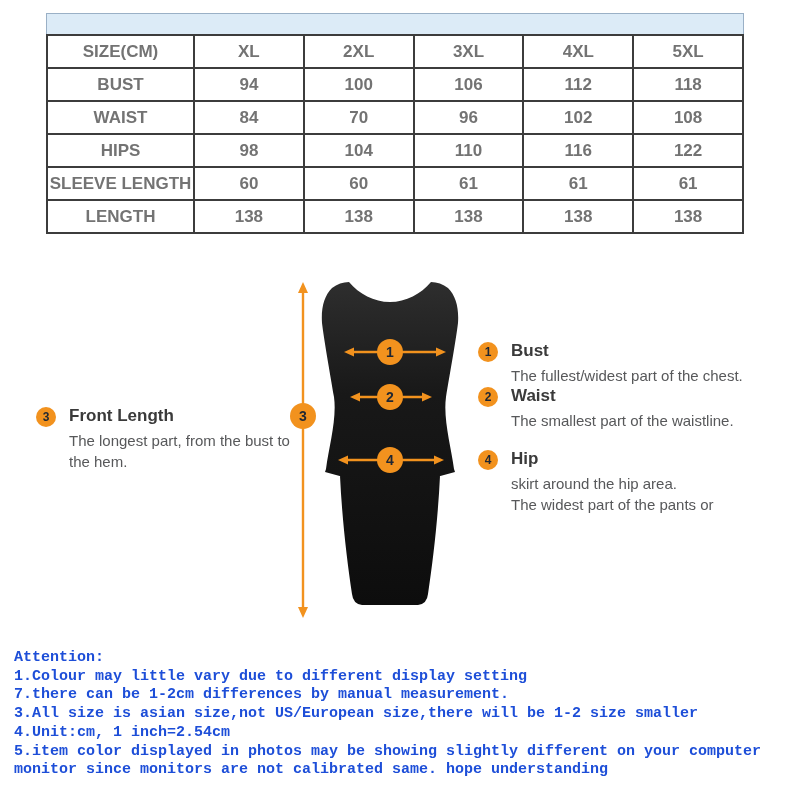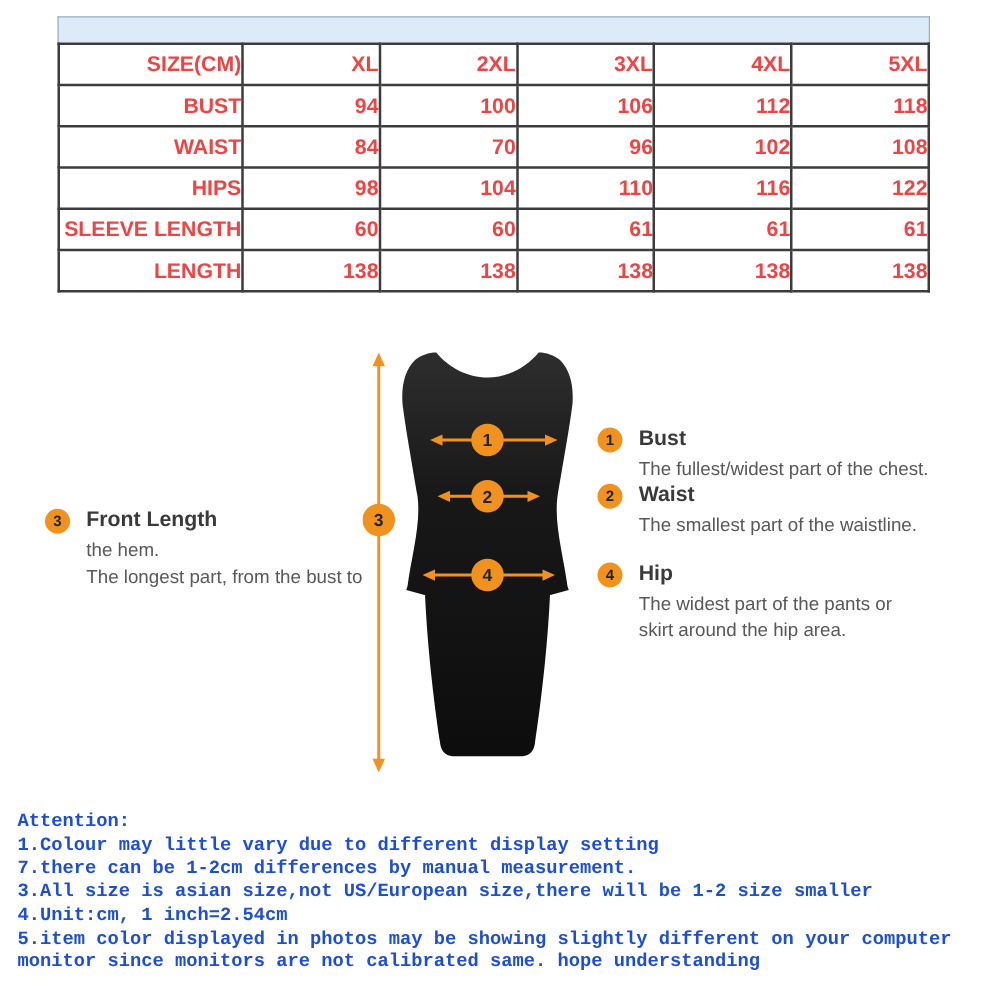--- a/index.html
+++ b/index.html
@@ -7,22 +7,22 @@
     position:relative;width:800px;height:800px;background:#fff;overflow:hidden;
     font-family:"Liberation Sans",sans-serif;
   }
 
   
   .table-area{position:absolute;left:46px;top:13px;width:698px;}
   .band{height:21px;background:#dcebf7;border:1px solid #9ab0c6;border-bottom:none;box-sizing:border-box;}
   table.size{width:100%;border-collapse:collapse;table-layout:fixed;}
   table.size td{
     border:2px solid #3c3c3c;height:33px;box-sizing:border-box;
-    text-align:right;vertical-align:middle;
-    font-weight:bold;font-size:17px;color:#ef4444;padding:0;
+    text-align:center;vertical-align:middle;
+    font-weight:bold;font-size:17px;color:#737373;padding:0;
   }
   col.c0{width:147px;}
 
   
   .diagram{position:absolute;left:290px;top:278px;width:190px;height:340px;}
   .arrow-line{stroke:#f2921e;stroke-width:2.4;}
   .arrow-head{fill:#f2921e;}
   .marker-circle{fill:#f2921e;}
   .marker-num{
     font-family:"Liberation Sans",sans-serif;font-size:14px;font-weight:bold;
@@ -188,22 +188,22 @@
     <g>
       <circle class="marker-circle" cx="100" cy="182" r="13"></circle>
       <text class="marker-num" x="100" y="187">4</text>
     </g>
   </svg>
 
   <div class="label-block" style="left:36px;top:406px;">
     <span class="lb-circle">3</span>
     <div>
       <div class="lb-title">Front Length</div>
+      <div class="lb-desc">The longest part, from the bust to</div>
       <div class="lb-desc">the hem.</div>
-      <div class="lb-desc">The longest part, from the bust to</div>
     </div>
   </div>
 
   <div class="label-block" style="left:478px;top:341px;">
     <span class="lb-circle">1</span>
     <div>
       <div class="lb-title">Bust</div>
       <div class="lb-desc">The fullest/widest part of the chest.</div>
     </div>
   </div>
@@ -213,22 +213,22 @@
     <div>
       <div class="lb-title">Waist</div>
       <div class="lb-desc">The smallest part of the waistline.</div>
     </div>
   </div>
 
   <div class="label-block" style="left:478px;top:449px;">
     <span class="lb-circle">4</span>
     <div>
       <div class="lb-title">Hip</div>
+      <div class="lb-desc">skirt around the hip area.</div>
       <div class="lb-desc">The widest part of the pants or</div>
-      <div class="lb-desc">skirt around the hip area.</div>
     </div>
   </div>
 
   <div class="attention">
     <div>Attention:</div>
     <div>1.Colour may little vary due to different display setting</div>
     <div>7.there can be 1-2cm differences by manual measurement.</div>
     <div>3.All size is asian size,not US/European size,there will be 1-2 size smaller</div>
     <div>4.Unit:cm, 1 inch=2.54cm</div>
     <div>5.item color displayed in photos may be showing slightly different on your computer</div>

